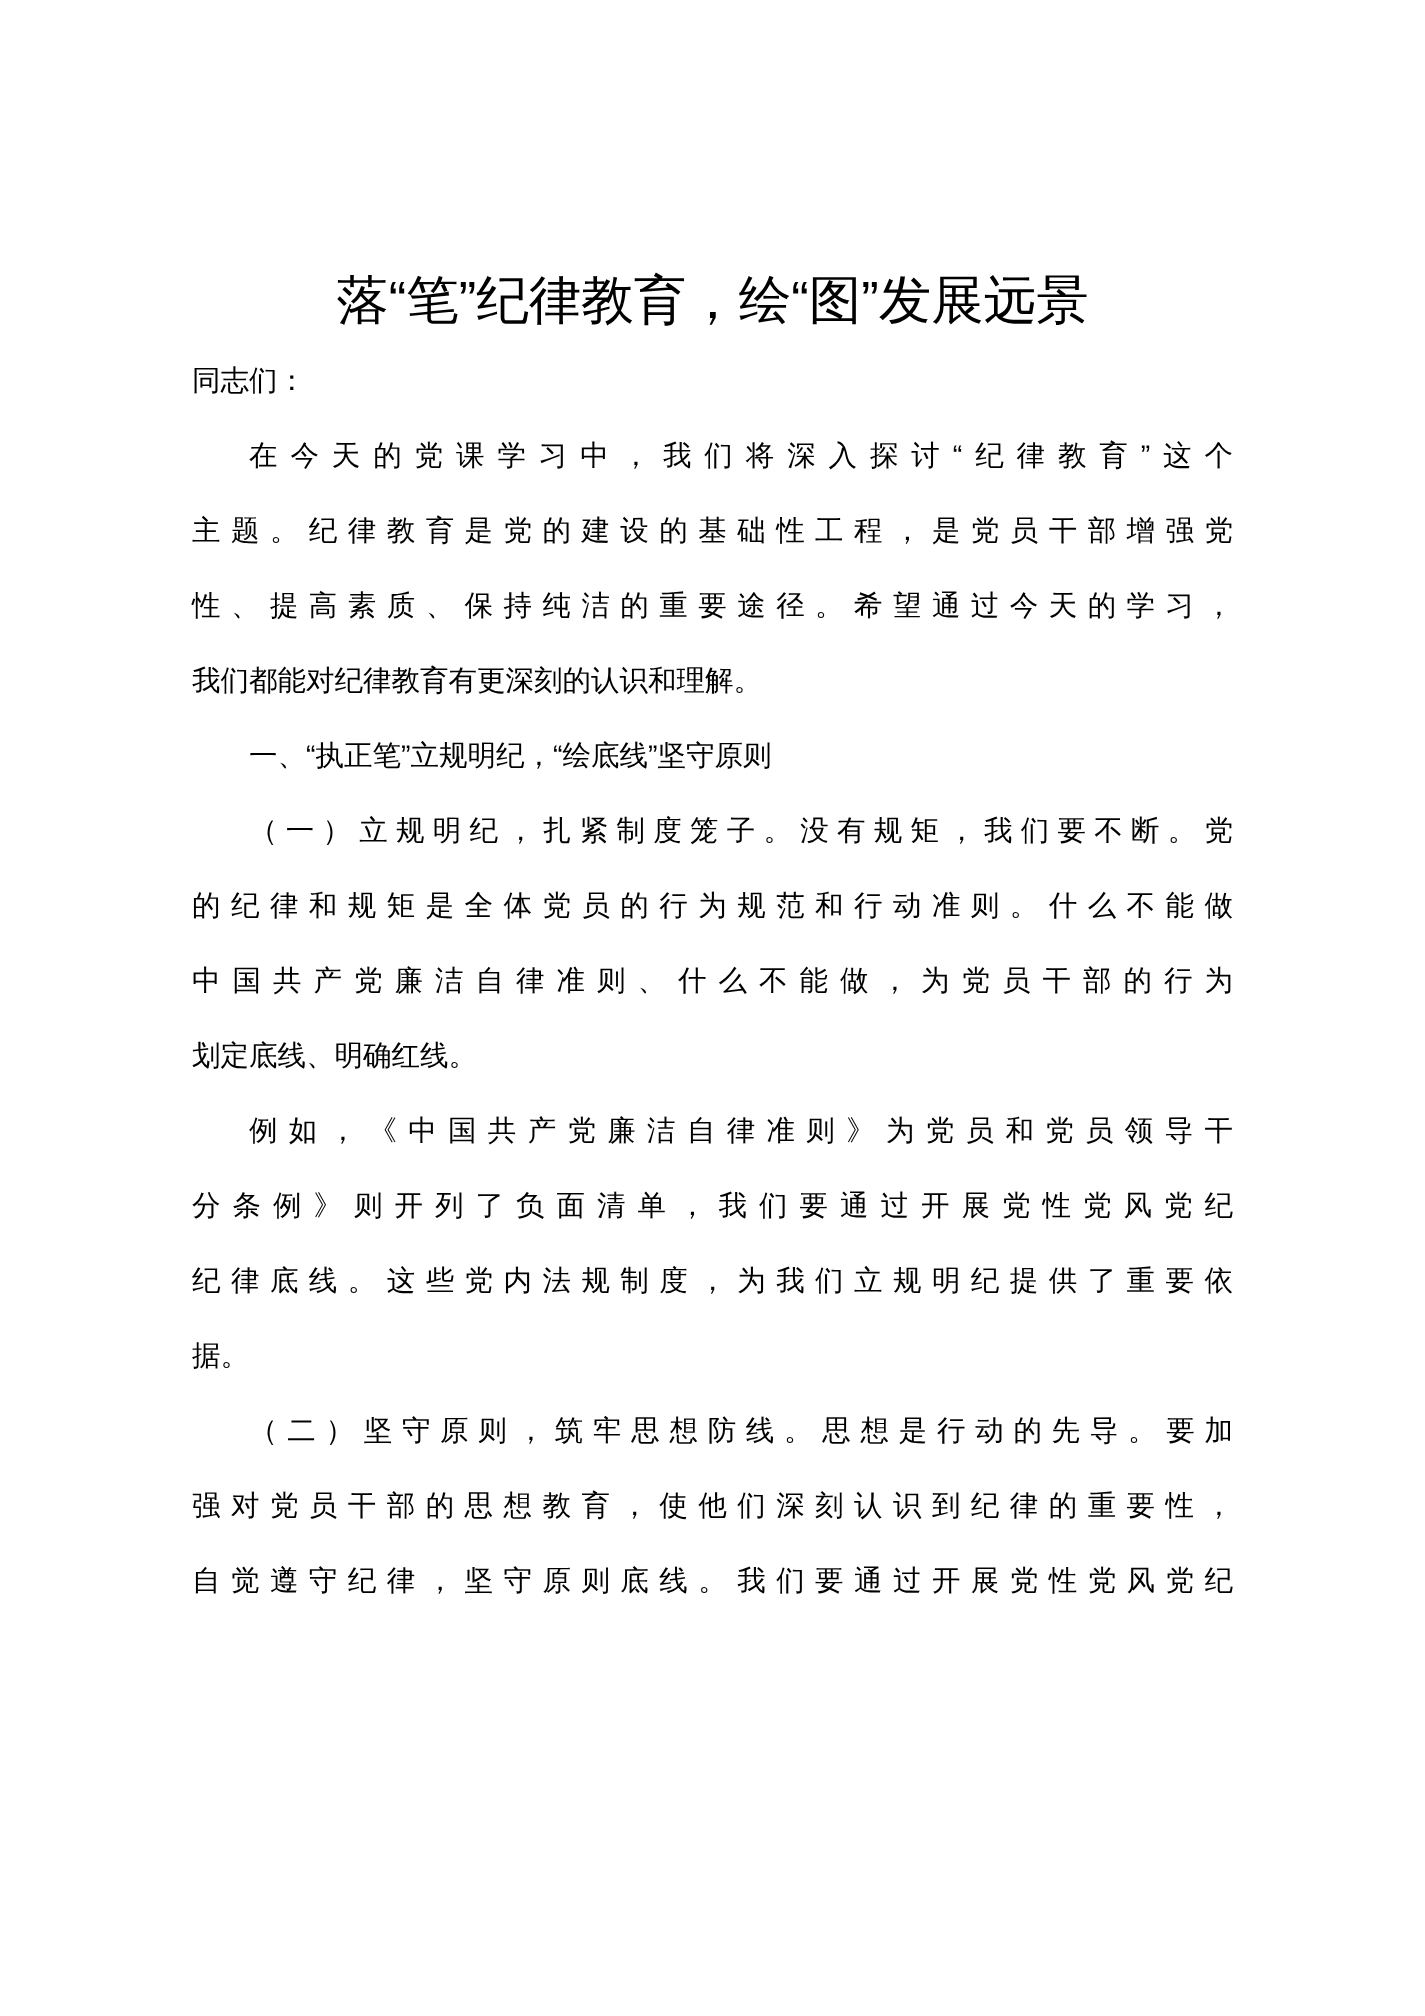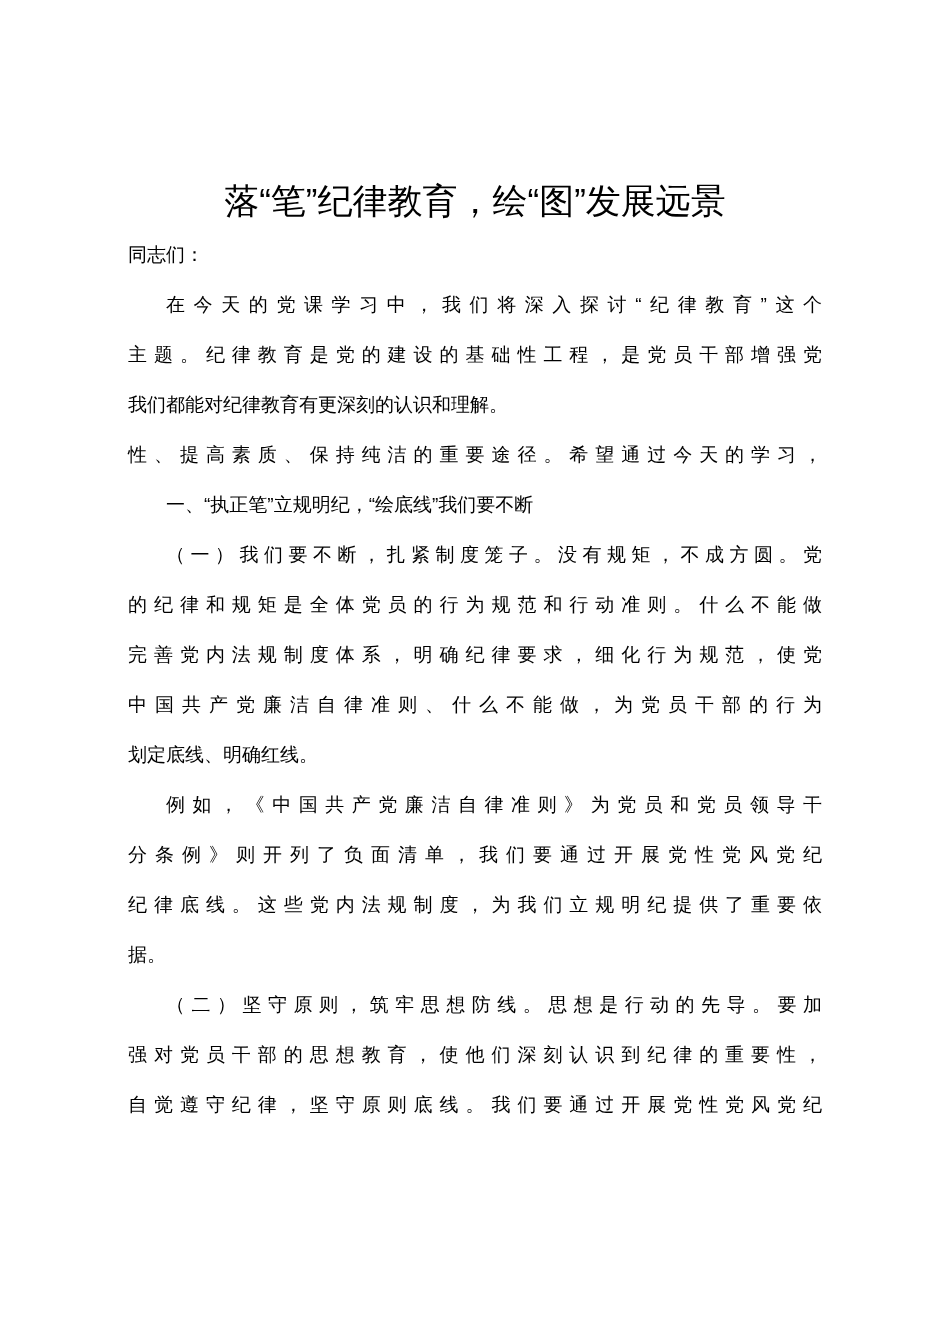--- a/index.html
+++ b/index.html
@@ -51,26 +51,25 @@
 </head>
 <body>
 
 <div class="page">
   <div class="doc">
     <h1 class="title">落“笔”纪律教育，绘“图”发展远景</h1>
     <div class="line salutation">同志们：</div>
     <div id="blocks">
         <div class="line indent fill">在今天的党课学习中，我们将深入探讨“纪律教育”这个</div>
         <div class="line fill">主题。纪律教育是党的建设的基础性工程，是党员干部增强党</div>
+        <div class="line fill">性、提高素质、保持纯洁的重要途径。希望通过今天的学习，</div>
         <div class="line">我们都能对纪律教育有更深刻的认识和理解。</div>
-        <div class="line fill">性、提高素质、保持纯洁的重要途径。希望通过今天的学习，</div>
-        <div class="line heading indent">一、“执正笔”立规明纪，“绘底线”我们要不断</div>
-        <div class="line indent fill">（一）我们要不断，扎紧制度笼子。没有规矩，不成方圆。党</div>
+        <div class="line heading indent">一、“执正笔”立规明纪，“绘底线”坚守原则</div>
+        <div class="line indent fill">（一）立规明纪，扎紧制度笼子。没有规矩，我们要不断。党</div>
         <div class="line fill">的纪律和规矩是全体党员的行为规范和行动准则。什么不能做</div>
-        <div class="line fill">完善党内法规制度体系，明确纪律要求，细化行为规范，使党</div>
         <div class="line fill">中国共产党廉洁自律准则、什么不能做，为党员干部的行为</div>
         <div class="line">划定底线、明确红线。</div>
         <div class="line indent fill">例如，《中国共产党廉洁自律准则》为党员和党员领导干</div>
         <div class="line fill">分条例》则开列了负面清单，我们要通过开展党性党风党纪</div>
         <div class="line fill">纪律底线。这些党内法规制度，为我们立规明纪提供了重要依</div>
         <div class="line">据。</div>
         <div class="line indent fill">（二）坚守原则，筑牢思想防线。思想是行动的先导。要加</div>
         <div class="line fill">强对党员干部的思想教育，使他们深刻认识到纪律的重要性，</div>
         <div class="line fill">自觉遵守纪律，坚守原则底线。我们要通过开展党性党风党纪</div>
       </div>

